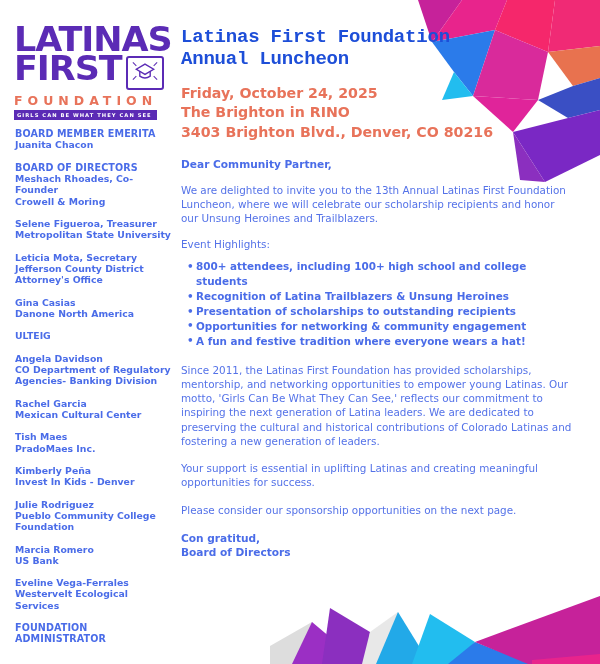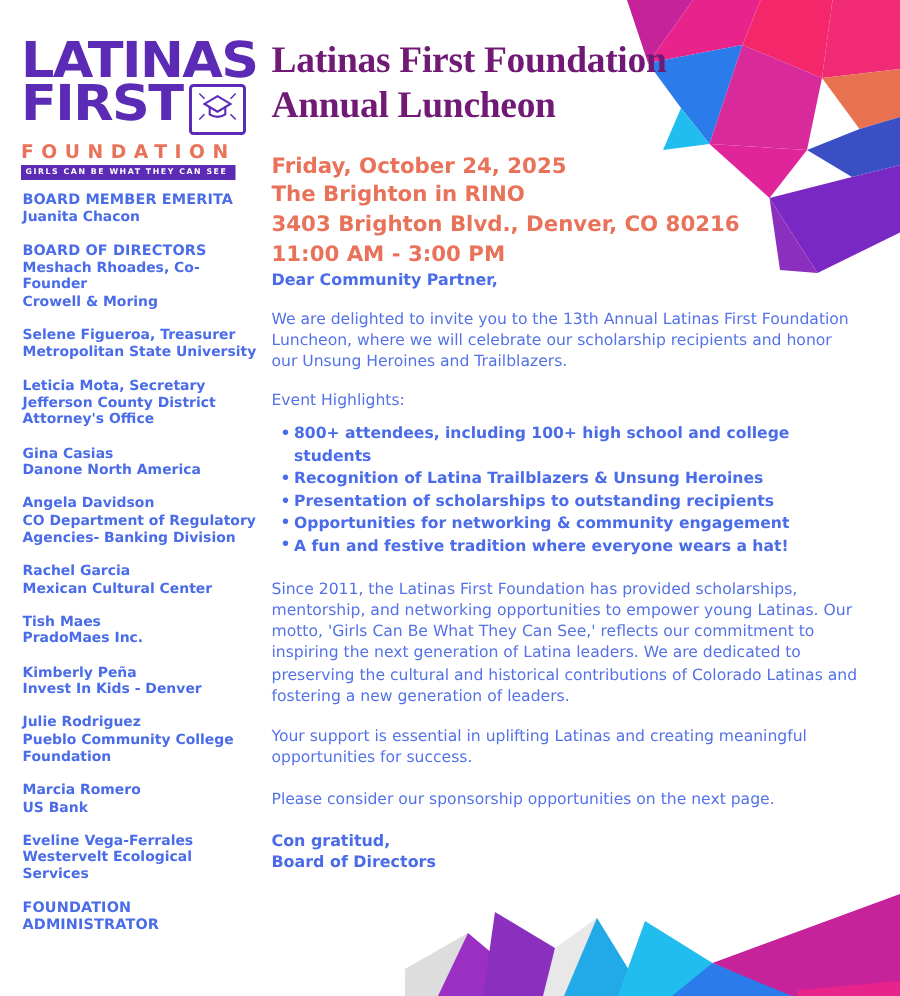--- a/index.html
+++ b/index.html
@@ -130,40 +130,40 @@
 
   
   #main {
     position: absolute;
     left: 181px;
     top: 0;
     width: 400px;
     z-index: 2;
   }
   #event-title {
-    color: #701a75;
-    font-family: Liberation Serif, serif;
-    font-weight: bold;
-    font-size: 25px;
+    color: #1d4ed8;
+    font-family: Liberation Mono, monospace;
+    font-weight: bold;
+    font-size: 19px;
     line-height: 1.18;
     margin-top: 26px;
     letter-spacing: -0.2px;
     max-width: 300px;
   }
   #event-details {
     color: #E8735A;
     font-family: "DejaVu Sans", sans-serif;
     font-weight: bold;
     font-size: 14.2px;
     line-height: 1.39;
     margin-top: 12px;
   }
   .ed-line { white-space: nowrap; }
 
-  #letter { width: 392px; }
+  #letter { margin-top: 15px; width: 392px; }
   .salutation {
     color: #4A6CE8;
     font-family: "DejaVu Sans", sans-serif;
     font-weight: bold;
     font-size: 10.6px;
     margin-bottom: 13px;
   }
   .body-par {
     color: #5472E8;
     font-family: "DejaVu Sans", sans-serif;
@@ -275,20 +275,21 @@
         </div>
         <div class="board-group">
           <div class="board-name">Leticia Mota, Secretary</div>
           <div class="board-org">Jefferson County District Attorney's Office</div>
         </div>
         <div class="board-group">
           <div class="board-name">Gina Casias</div>
           <div class="board-org">Danone North America</div>
         </div>
         <div class="board-group">
+          <div class="board-org">ULTEIG</div>
         </div>
         <div class="board-group">
           <div class="board-name">Angela Davidson</div>
           <div class="board-org">CO Department of Regulatory Agencies- Banking Division</div>
         </div>
         <div class="board-group">
           <div class="board-name">Rachel Garcia</div>
           <div class="board-org">Mexican Cultural Center</div>
         </div>
         <div class="board-group">
@@ -319,21 +320,20 @@
   </aside>
 
   <main id="main">
 
     <h1 id="event-title">Latinas First Foundation Annual Luncheon</h1>
 
     <div id="event-details">
       <div class="ed-line">Friday, October 24, 2025</div>
       <div class="ed-line">The Brighton in RINO</div>
       <div class="ed-line">3403 Brighton Blvd., Denver, CO 80216</div>
-      <div class="ed-line">11:00 AM - 3:00 PM</div>
     </div>
 
     <div id="letter">
       <div class="salutation">Dear Community Partner,</div>
       <p class="body-par">We are delighted to invite you to the 13th Annual Latinas First Foundation Luncheon, where we will celebrate our scholarship recipients and honor our Unsung Heroines and Trailblazers.</p>
       <div class="lead-in">Event Highlights:</div>
       <ul id="highlights">
           <li>800+ attendees, including 100+ high school and college students</li>
           <li>Recognition of Latina Trailblazers &amp; Unsung Heroines</li>
           <li>Presentation of scholarships to outstanding recipients</li>

